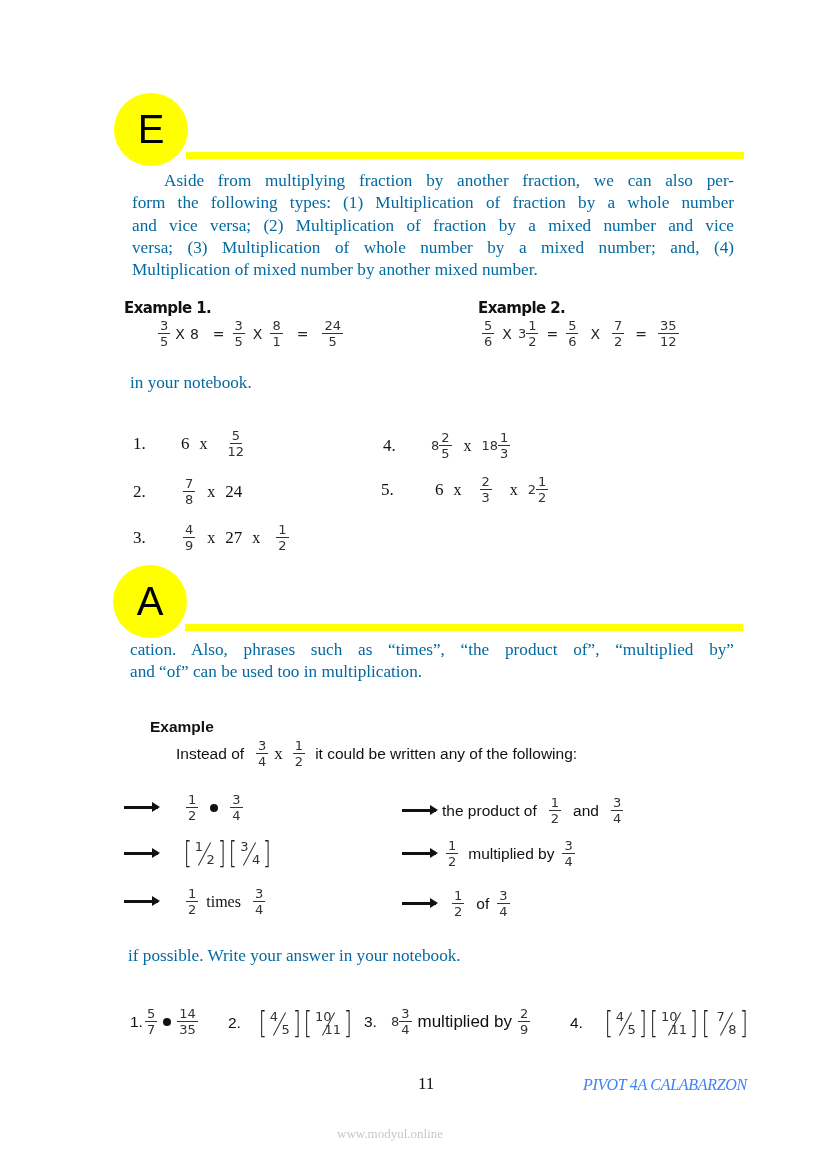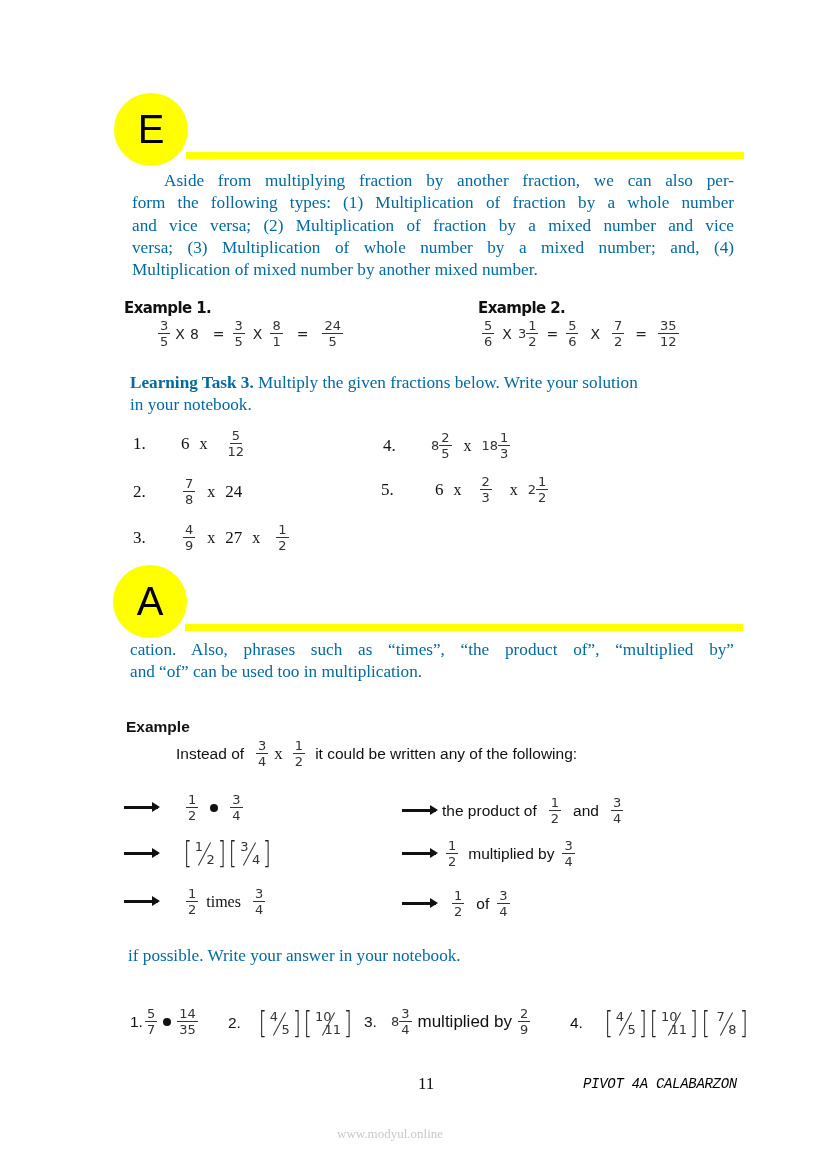--- a/index.html
+++ b/index.html
@@ -1,18 +1,18 @@
 <!DOCTYPE html>
 <html><head>
 <meta charset="utf-8">
 <style>
   html, body { margin:0; padding:0; background:#fff; }
   body { width:826px; height:1169px; position:relative; overflow:hidden;
          font-family:"DejaVu Serif", serif; color:#111; }
-  .abs { position:absolute; }
+  .abs { position:absolute;margin-left:24px; }
   .circle { position:absolute; width:74px; height:73px; border-radius:50%; background:#ffff00;
             display:flex; align-items:center; justify-content:center;
             font-family:"Liberation Sans", sans-serif; font-size:40px; color:#000; }
   .bar { position:absolute; height:7px; background:#ffff00; }
   .para { position:absolute; font-family:"Liberation Serif", serif; font-size:17.2px; line-height:22.3px;
           text-align:justify; color:#0369a1; }
   .para .ln { display:block; text-align:justify; text-align-last:justify; white-space:nowrap; }
   .para .ln.last { text-align-last:left; }
   .ex-h { position:absolute; font-family:"DejaVu Sans", sans-serif; font-weight:bold; font-size:15px; letter-spacing:-0.6px; }
   .frac { display:inline-flex; flex-direction:column; align-items:center; vertical-align:middle;
@@ -32,21 +32,21 @@
   .brk { display:inline-flex; align-items:center; font-family:"DejaVu Sans", sans-serif; color:#222; vertical-align:middle; }
   .brk .b { font-size:30px; line-height:30px; font-weight:300; transform:scaleX(0.7); }
   .slash { display:inline-block; position:relative; width:22px; height:28px; font-family:"DejaVu Sans", sans-serif; font-size:13px; color:#333; }
   .slash .sn { position:absolute; left:1px; top:0; }
   .slash .sd { position:absolute; right:1px; bottom:0; }
   .slash .sl { position:absolute; left:10px; top:2px; width:1px; height:26px; background:#333; transform:rotate(28deg); }
   .slash.w { width:28px; }
   .slash.w .sl { left:14px; }
   .dot { display:inline-block; width:8px; height:8px; border-radius:50%; background:#111; vertical-align:middle; margin:0 10px; }
   .footer-num { position:absolute; font-family:"Liberation Serif", serif; font-size:17px; }
-  .footer-right { position:absolute; font-family:Liberation Mono, monospace; font-style:italic; font-size:14px; letter-spacing:-0.3px; color:#000000; }
+  .footer-right { position:absolute; font-family:Liberation Serif, serif; font-style:italic; font-size:16px; letter-spacing:-0.3px; color:#3b82f6; }
   .watermark { position:absolute; font-family:Liberation Serif, serif; font-size:13px; color:#c8c8c8; }
 </style>
 </head>
 <body>
 
 <div class="circle" style="left:114px; top:93px;">
   <span>E</span>
 </div>
 <div class="bar" style="left:186px; top:152px; width:558px;"></div>
 
@@ -106,21 +106,20 @@
       <span class="d">2</span>
     </span>
   <span class="op" style="margin:0 9px;">=</span>
   <span class="frac">
       <span class="n">35</span>
       <span class="d">12</span>
     </span>
 </div>
 
 <div class="para" style="left:130px; top:372px; width:600px; text-align:left;">
-  <span style="display:block; white-space:nowrap;"><b>Learning Task 3.</b><span> Multiply the given fractions below. Write your solution</span></span>
   <span style="display:block;">in your notebook.</span>
 </div>
 
 <div class="row" style="left:133px; top:428px;">
   <span class="task-num" style="width:48px;">1.</span>
   <span class="tv">6</span>
   <span class="tx">x</span>
   <span class="frac" style="margin-left:8px;">
       <span class="n">5</span>
       <span class="d">12</span>

